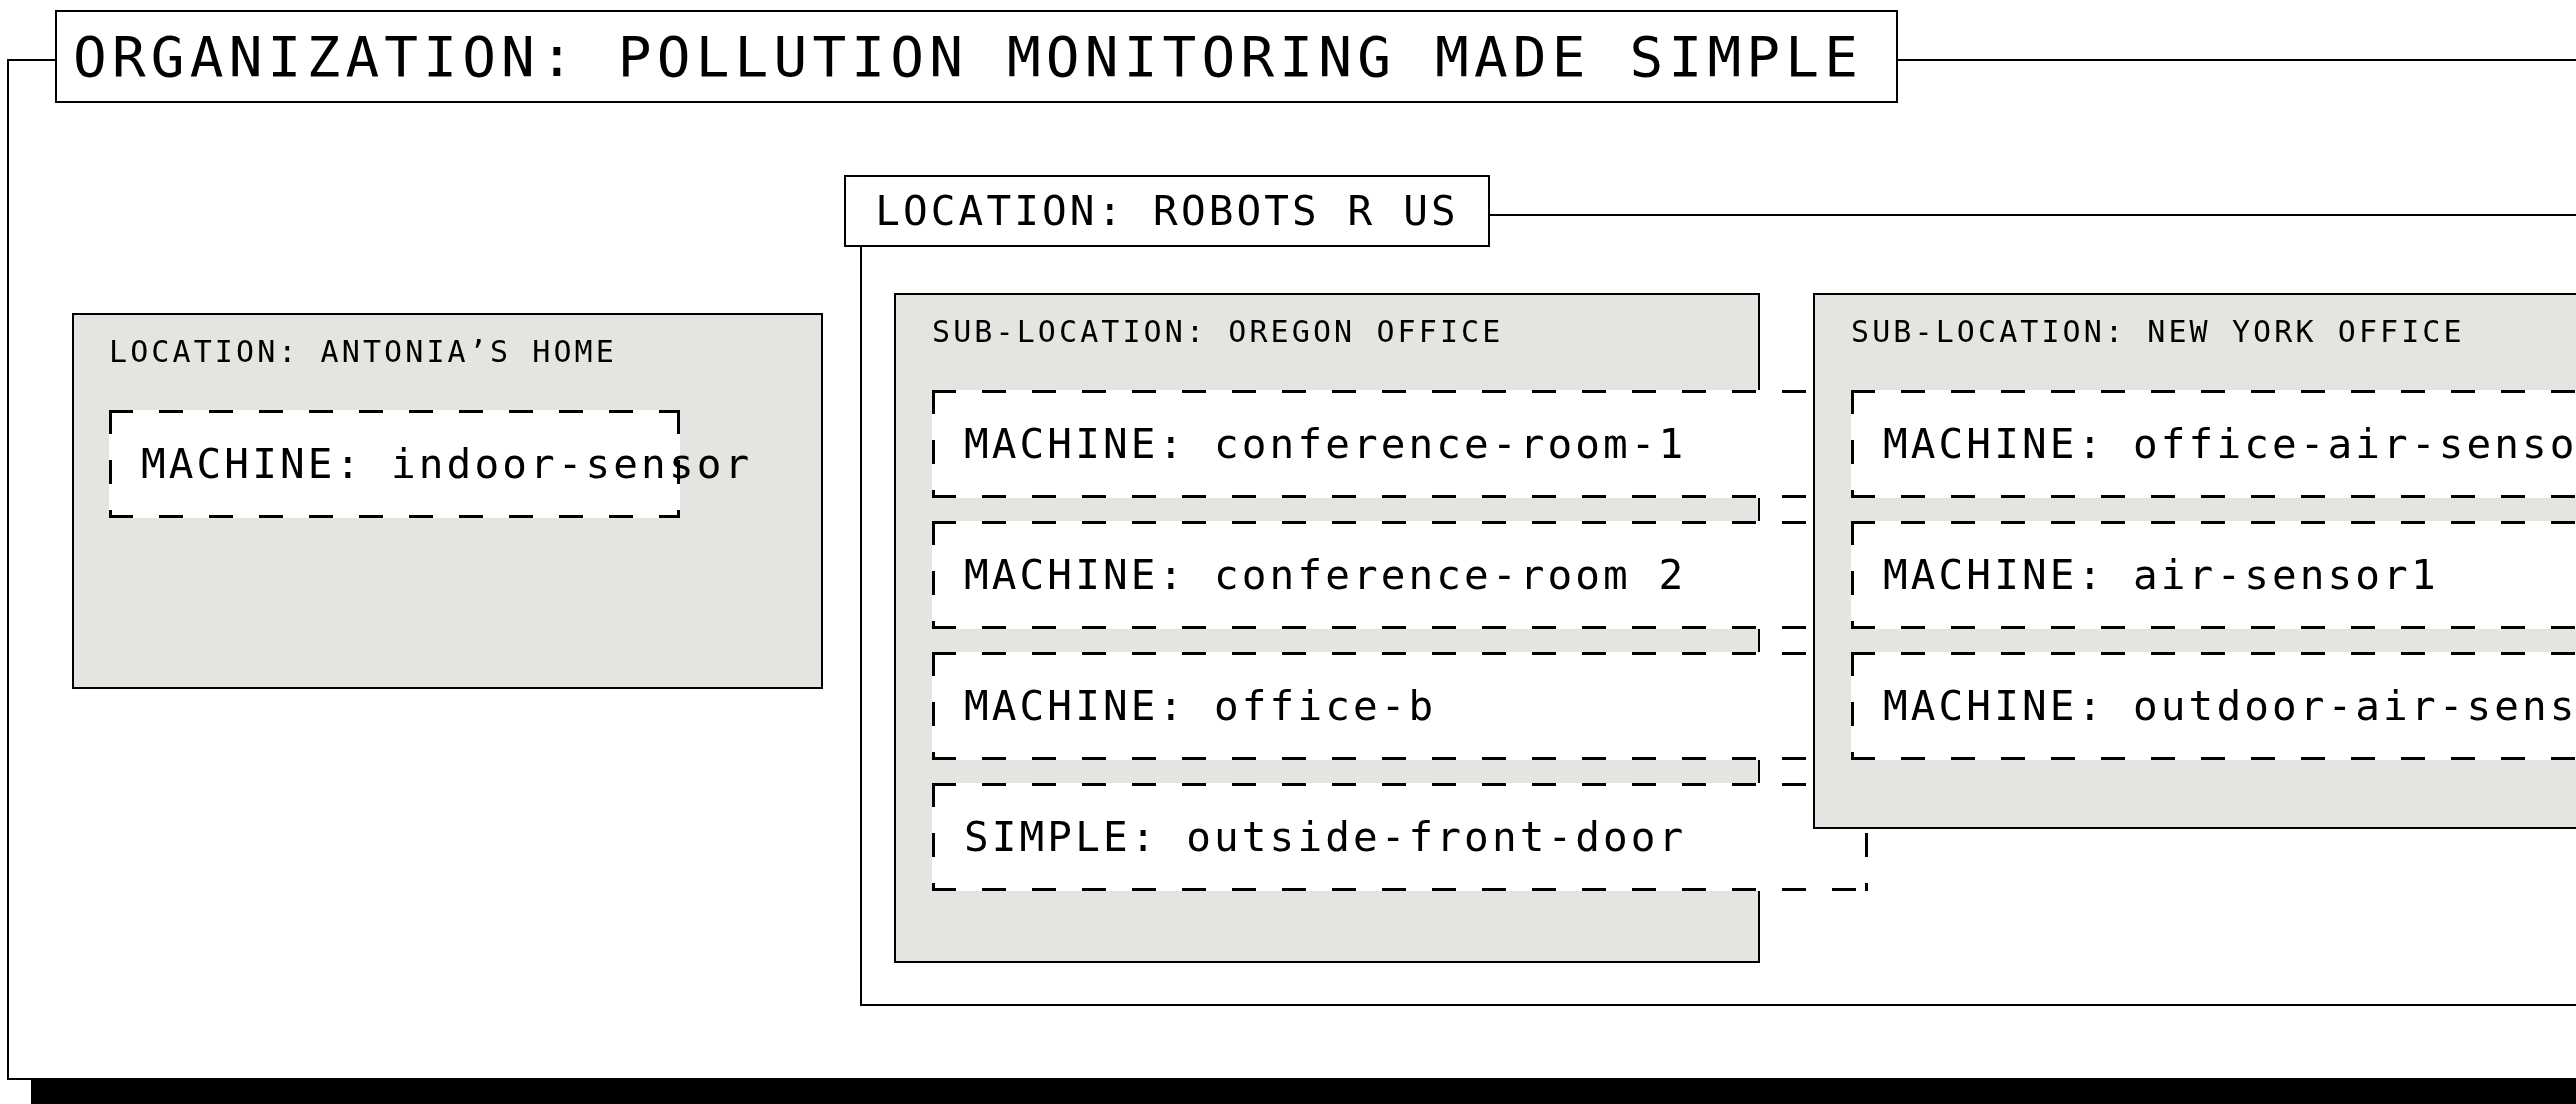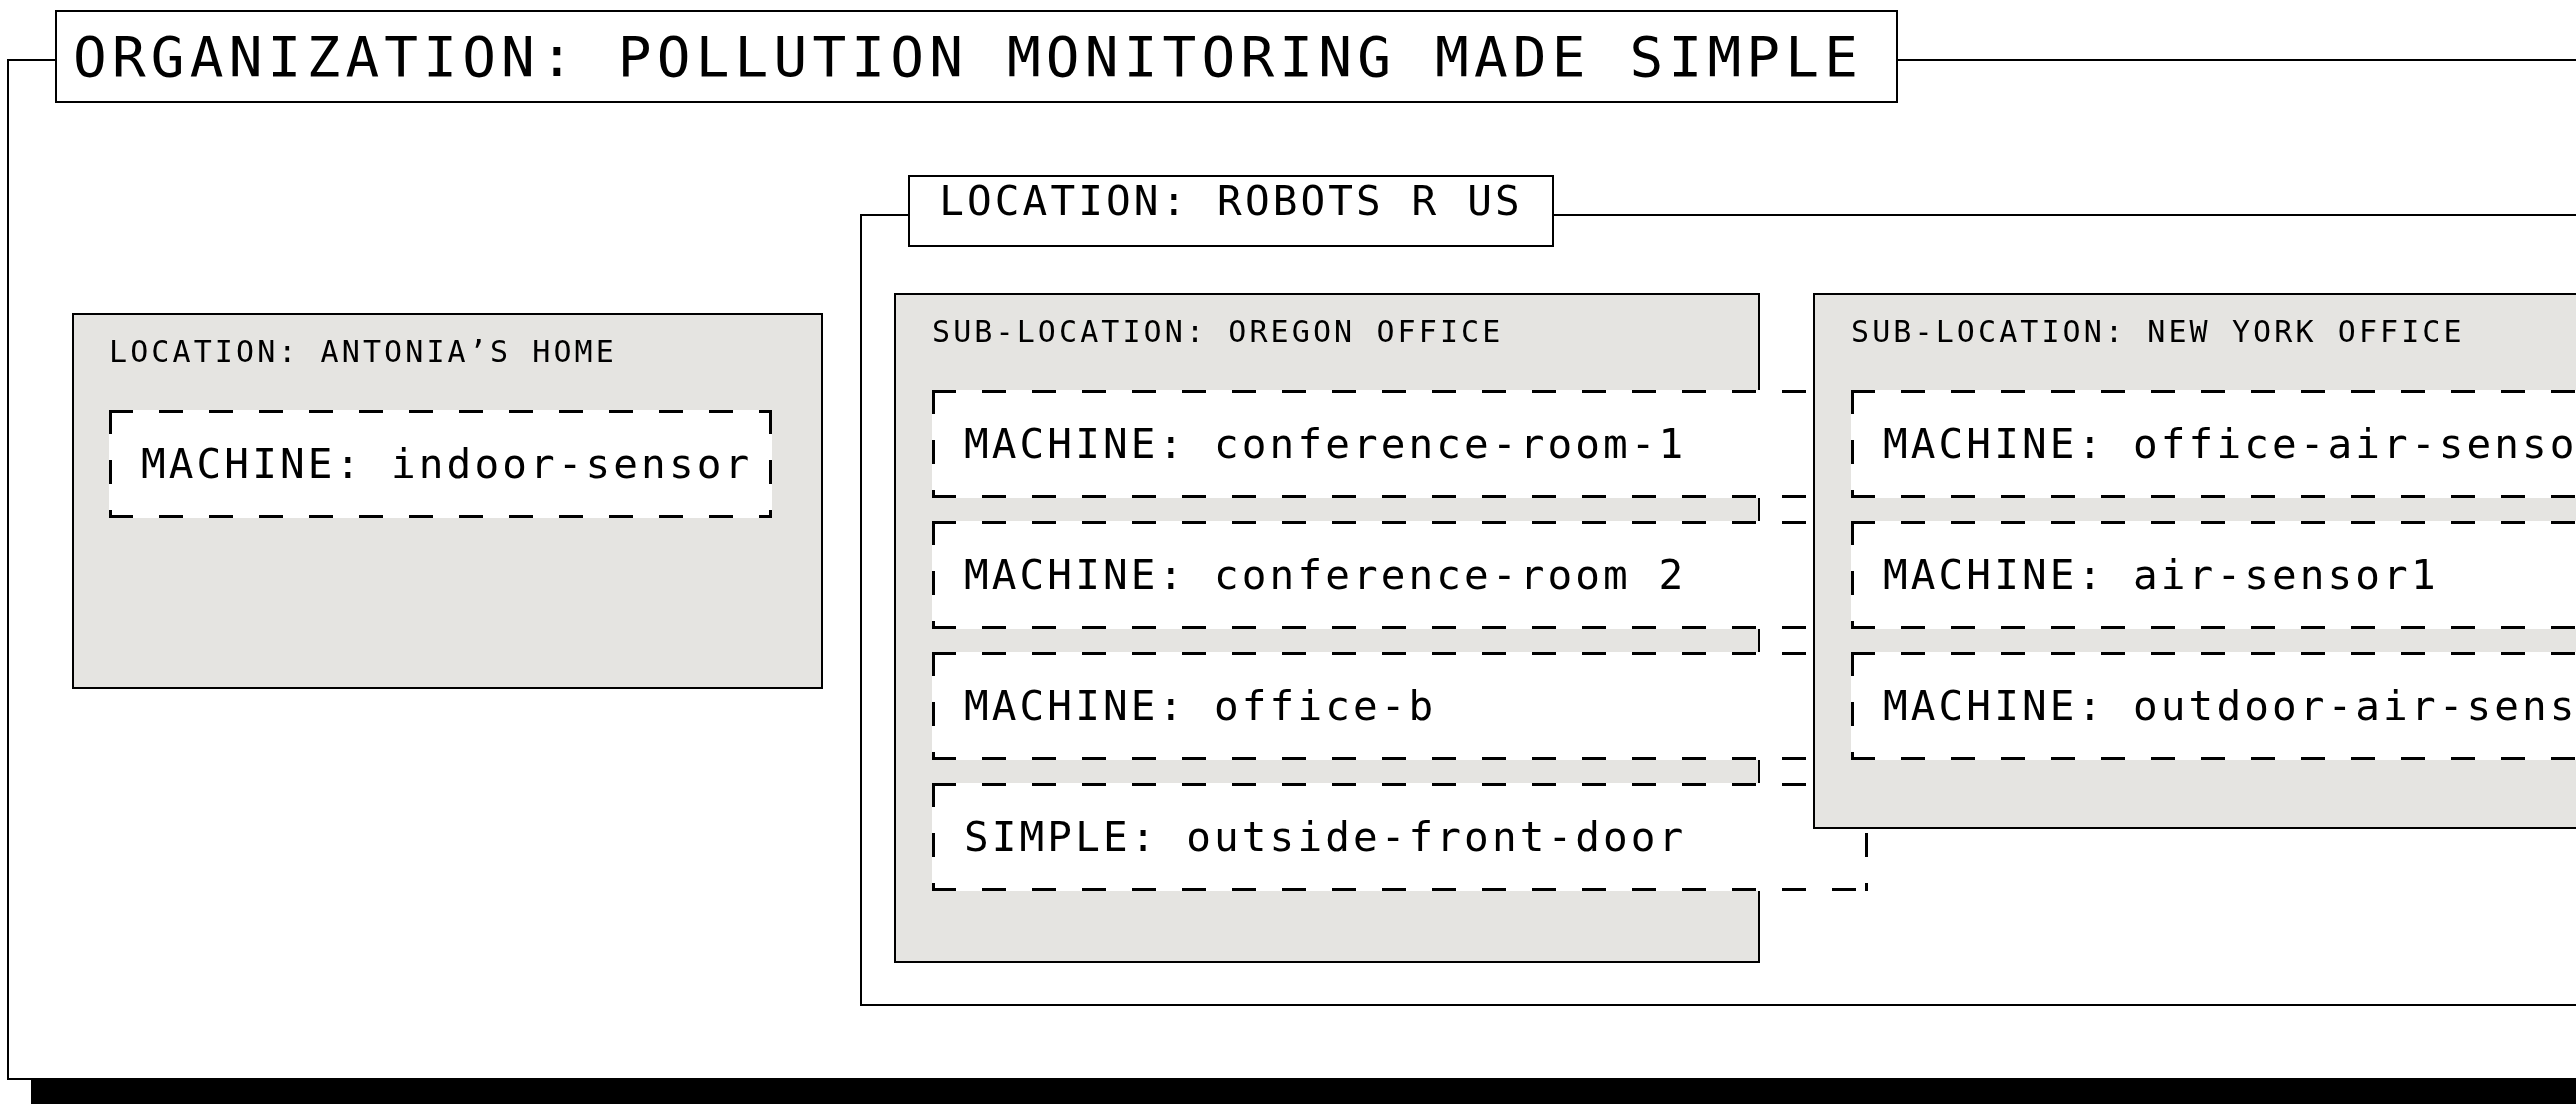--- a/index.html
+++ b/index.html
@@ -57,25 +57,25 @@
     white-space:nowrap;
   }
   
   .robots-panel{
     left:860px;top:214px;width:1903px;height:792px;
     background:var(--background);
     border:2.6px solid var(--panel-border);
     z-index:2;
   }
   .robots-label-box{
-    left:908px;top:175px;width:646px;height:72px;
+    left:844px;top:175px;width:646px;height:72px;
     background:var(--background);
     border:2.6px solid var(--panel-border);
     z-index:4;
-    display:flex;justify-content:center;
+    display:flex;align-items:center;justify-content:center;
   }
   .robots-label-text{
     font-size:41px;letter-spacing:3.1px;white-space:nowrap;
   }
   
   .machine{
     position:absolute;box-sizing:border-box;
     height:108px;
     background-color:#ffffff;
     background-image:
@@ -88,21 +88,21 @@
     background-repeat:no-repeat;
     display:flex;align-items:center;
     padding-left:32px;
   }
   .machine-text{
     font-size:41px;letter-spacing:3.1px;white-space:nowrap;
   }
   
   .antonia-panel{left:72px;top:313px;width:751px;height:376px;}
   .antonia-panel .panel-label{left:35px;}
-  .antonia-panel .machine{left:35px;width:663px;text-align:center;}
+  .antonia-panel .machine{left:35px;width:571px;text-align:center;}
   
   .oregon-panel{left:32px;top:77px;width:866px;height:670px;}
   .oregon-panel .machine{left:36px;width:936px;}
   
   .newyork-panel{left:951px;top:77px;width:908px;height:536px;}
   .newyork-panel .machine{left:36px;width:831px;}
 </style>
 </head>
 <body>
 

